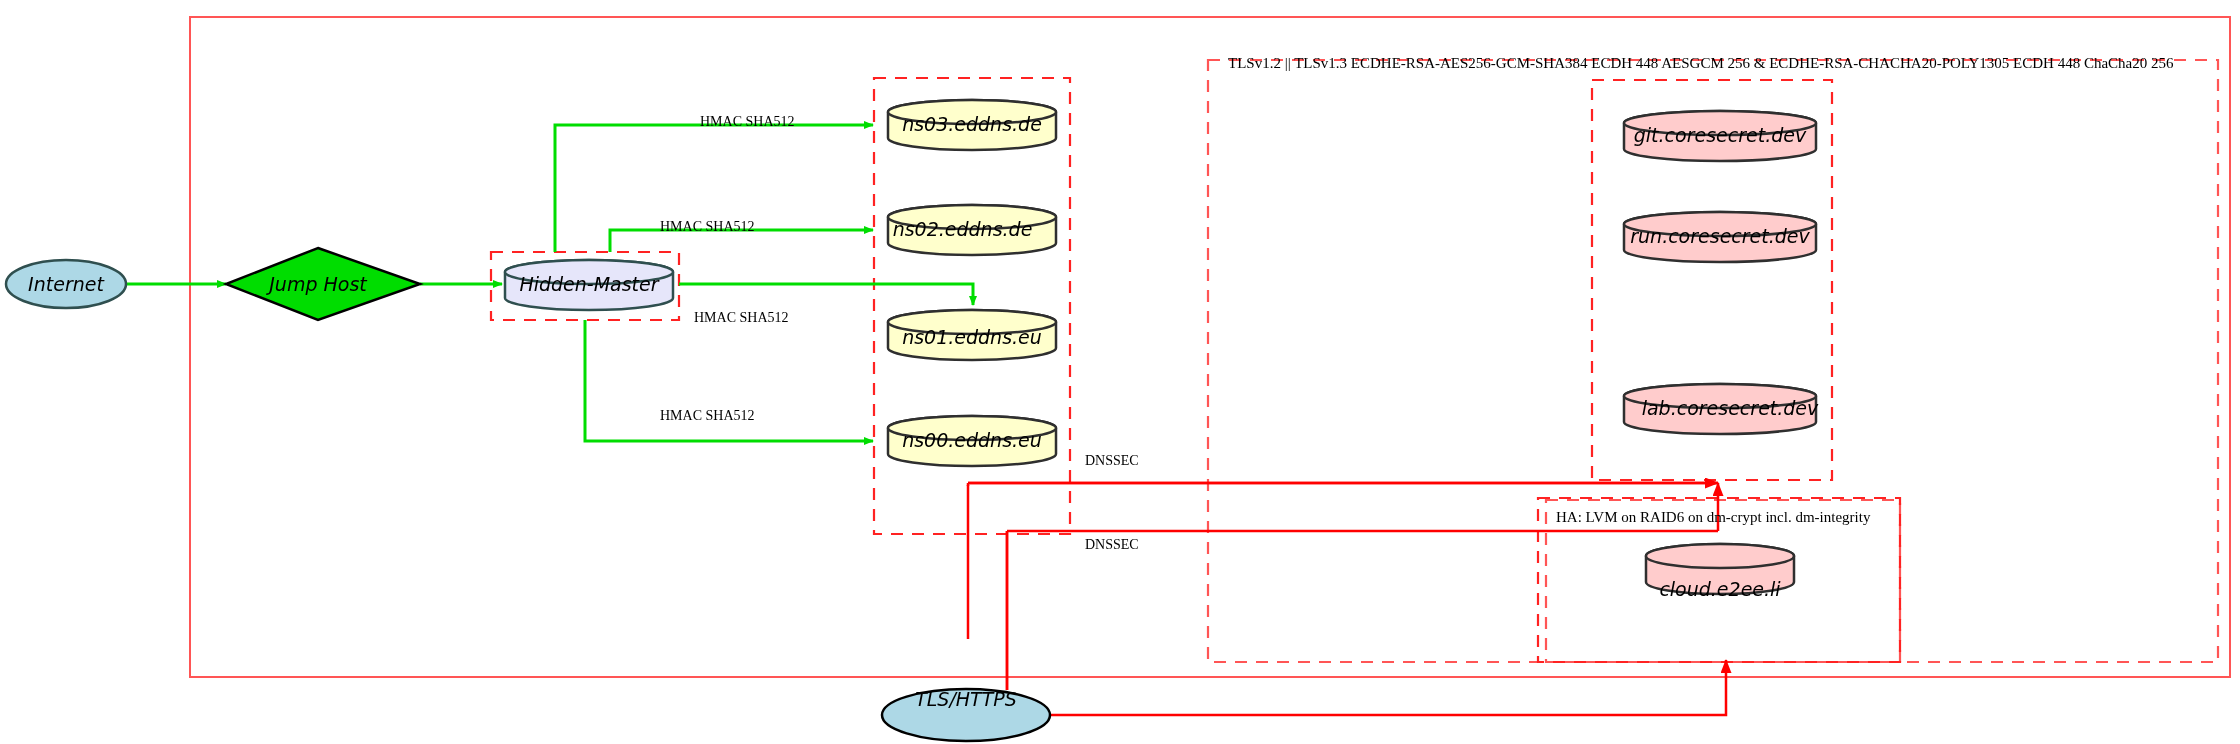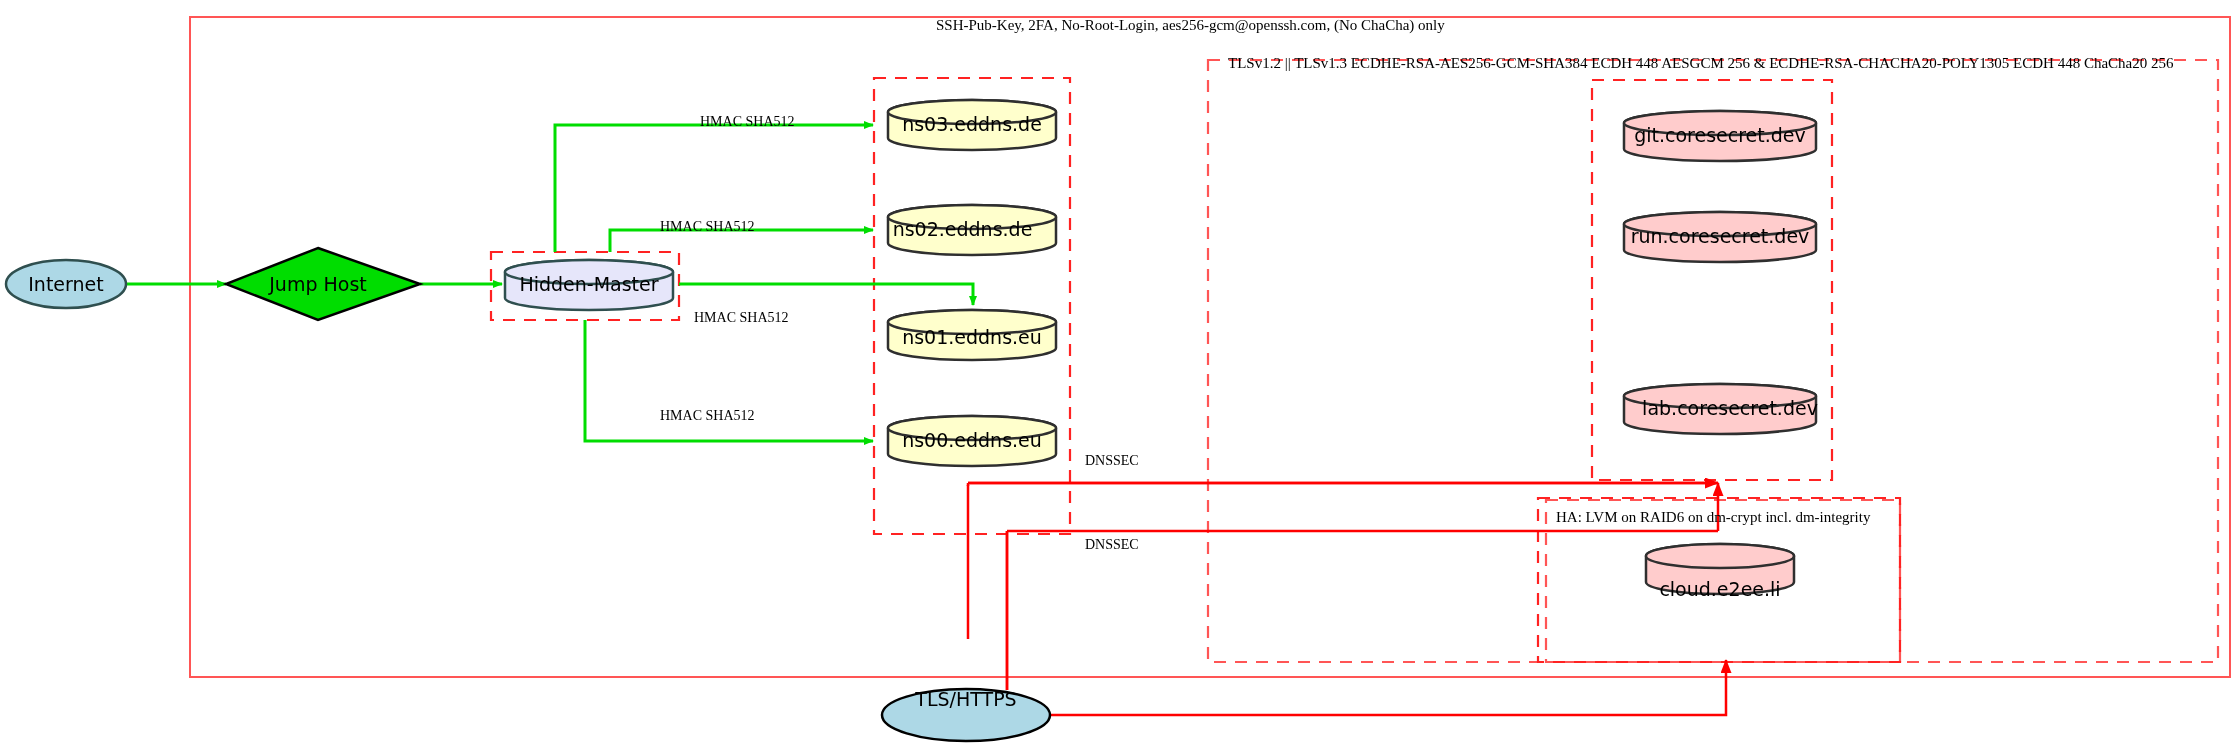--- a/index.html
+++ b/index.html
@@ -25,20 +25,21 @@
   }
   .node-label{
     position:absolute;
     font-family:"DejaVu Sans",sans-serif;
     font-size:19px;
     color:#000;
     white-space:nowrap;
     line-height:1;
     text-align:center;
     pointer-events:none;
+    font-style:italic;
   }
 </style>
 </head>
 <body>
 
 <div id="stage">
 
   <svg id="svgroot" viewBox="0 0 2240 744" xmlns="http://www.w3.org/2000/svg">
     <defs>
       <marker id="ahG" markerWidth="10" markerHeight="8" refX="9" refY="4" orient="auto" markerUnits="userSpaceOnUse">
@@ -195,21 +196,20 @@
     <g>
       <path d="M1646,556 L1646,582 A74,12 0 0 0 1794,582 L1794,556 A74,12 0 0 0 1646,556 Z" fill="#ffcccc" stroke="#2f2f2f" stroke-width="2.5"></path>
       <ellipse cx="1720" cy="556" rx="74" ry="12" fill="#ffcccc" stroke="#2f2f2f" stroke-width="2.5"></ellipse>
     </g>
 
     <g>
       <ellipse cx="966" cy="715" rx="84" ry="26" fill="#add8e6" stroke="#000000" stroke-width="2.5"></ellipse>
     </g>
   </svg>
 
-  <div class="clus-label" style="left:936px; top:18px;">SSH-Pub-Key, 2FA, No-Root-Login, aes256-gcm@openssh.com, (No ChaCha) only</div>
 
   <div class="clus-label" style="left:1228px; top:56px;">TLSv1.2 || TLSv1.3 ECDHE-RSA-AES256-GCM-SHA384 ECDH 448 AESGCM 256 &amp; ECDHE-RSA-CHACHA20-POLY1305 ECDH 448 ChaCha20 256</div>
 
   <div class="clus-label" style="left:1556px; top:510px;">HA: LVM on RAID6 on dm-crypt incl. dm-integrity</div>
 
   <div class="node-label" style="left:6px; top:275px; width:120px;">Internet</div>
 
   <div class="node-label" style="left:248px; top:275px; width:140px;">Jump Host</div>
 
   <div class="node-label" style="left:505px; top:275px; width:168px;">Hidden-Master</div>

